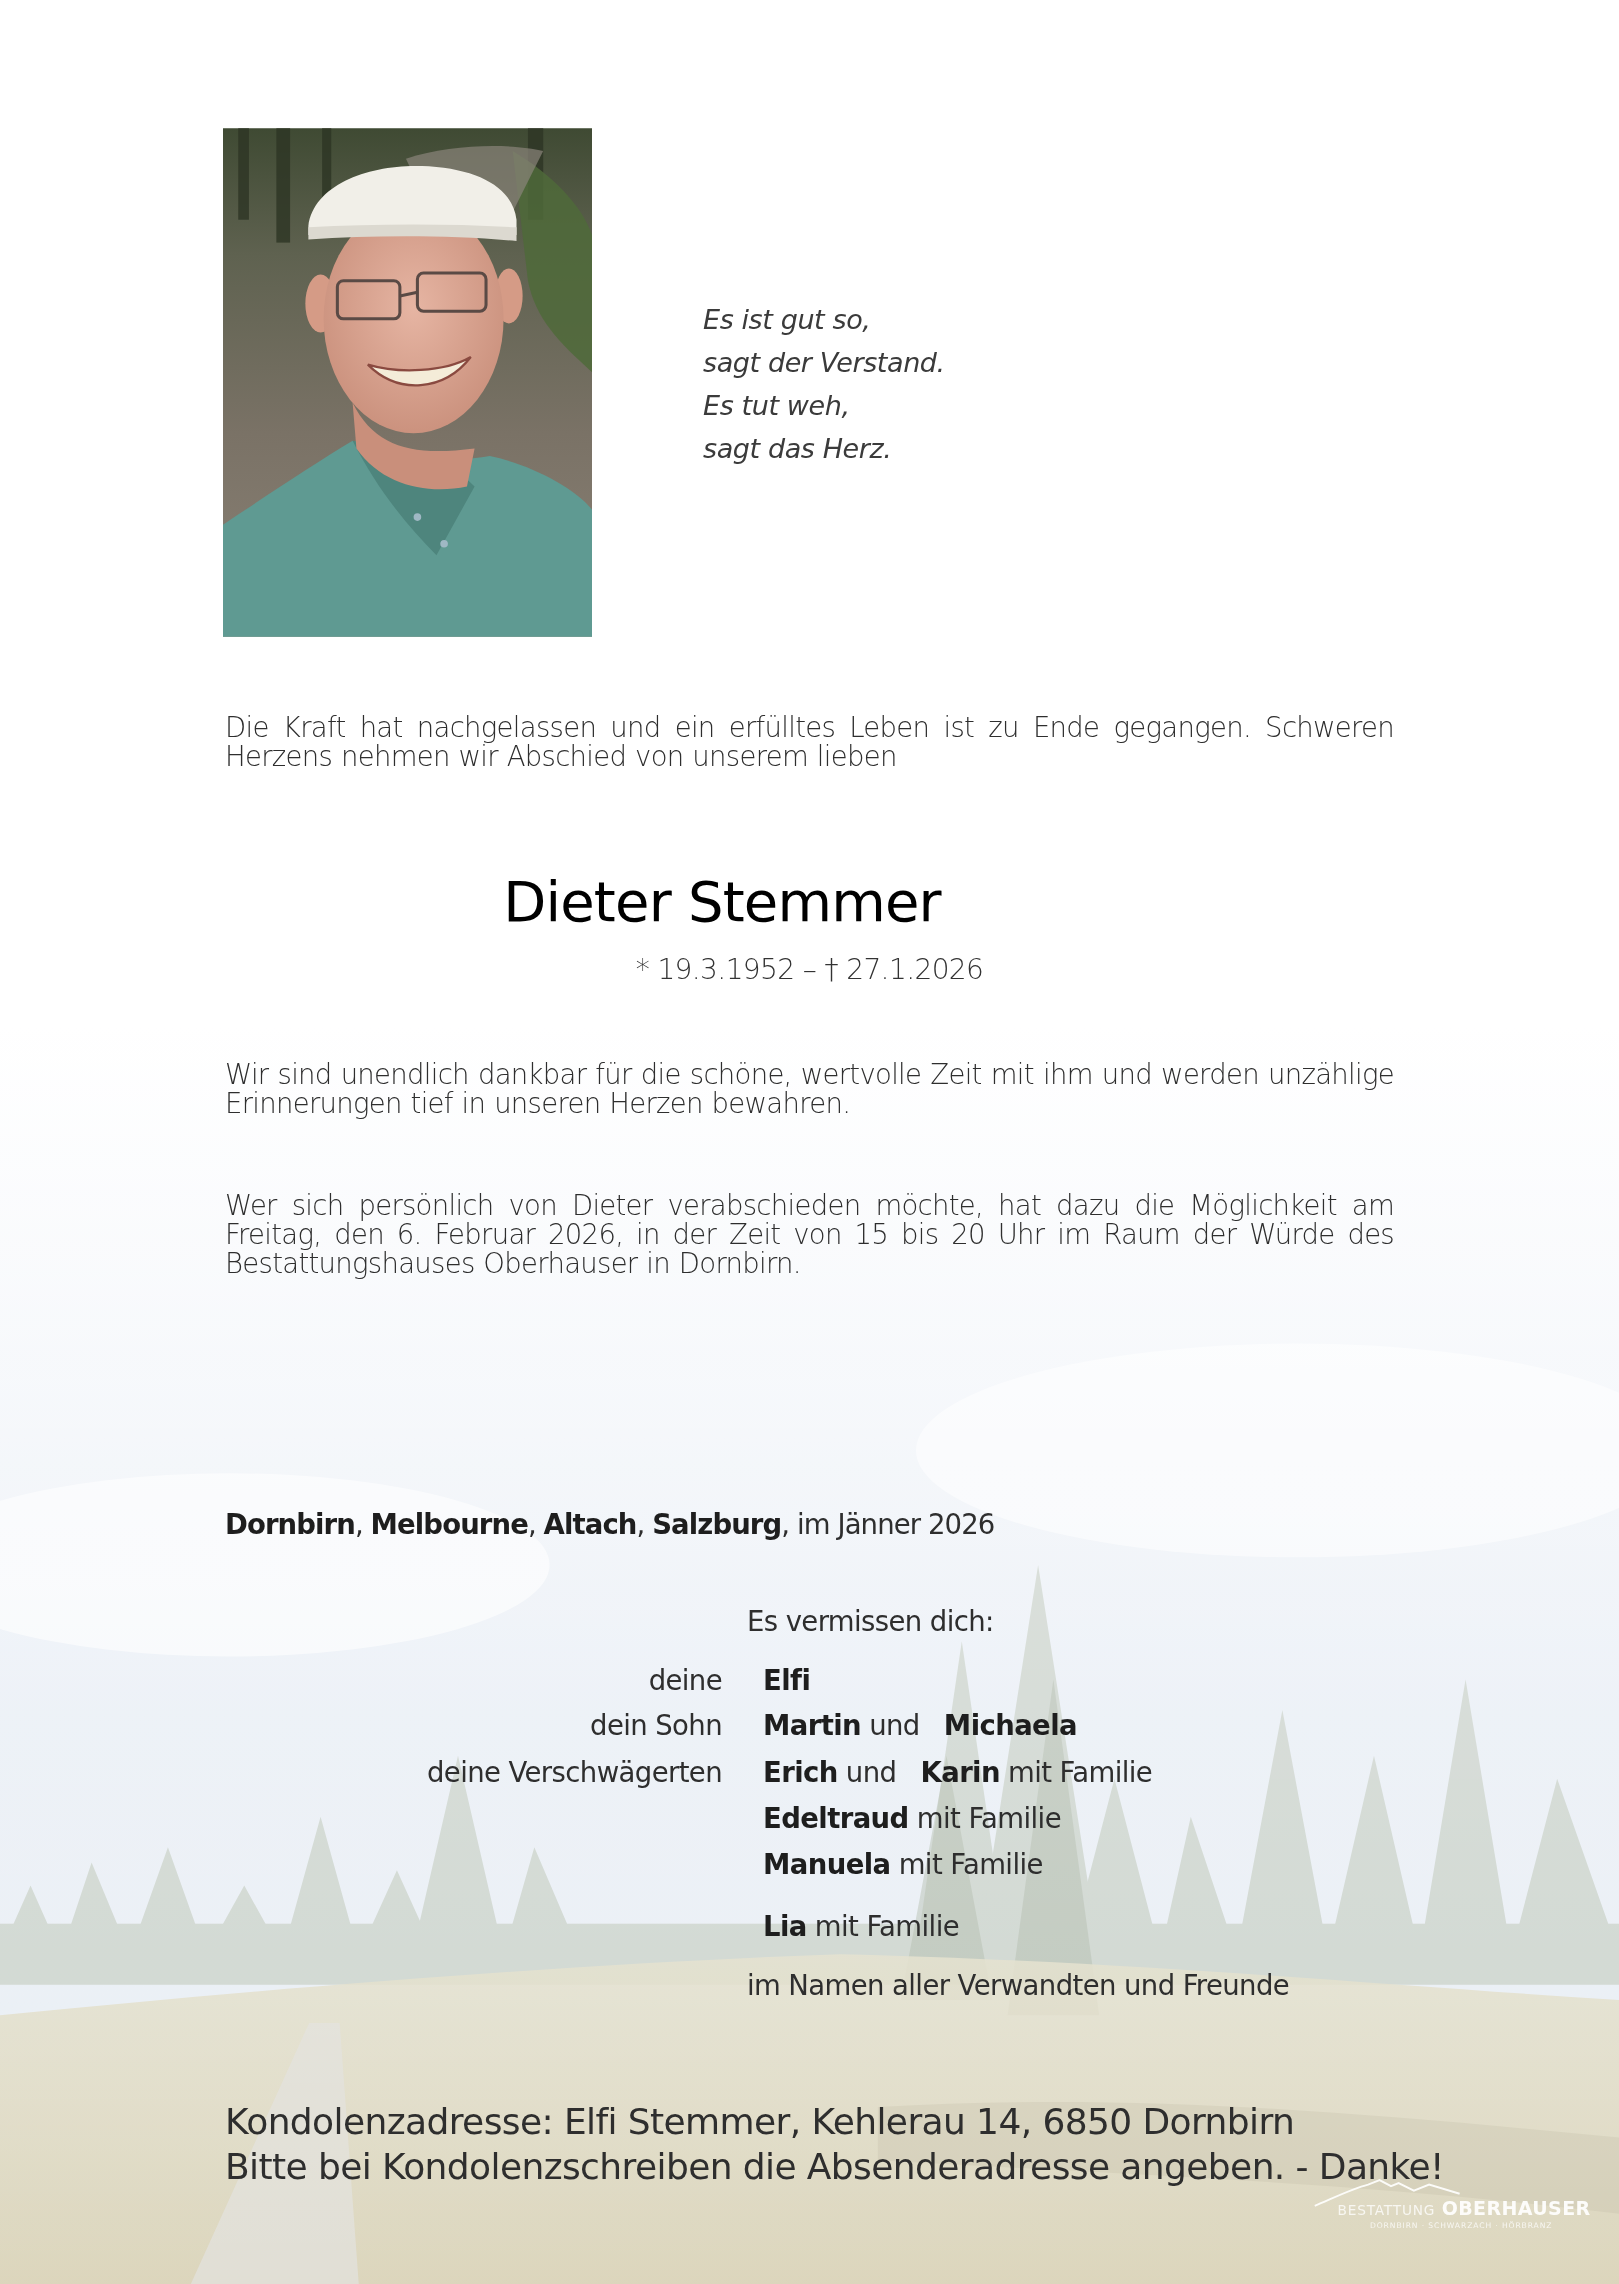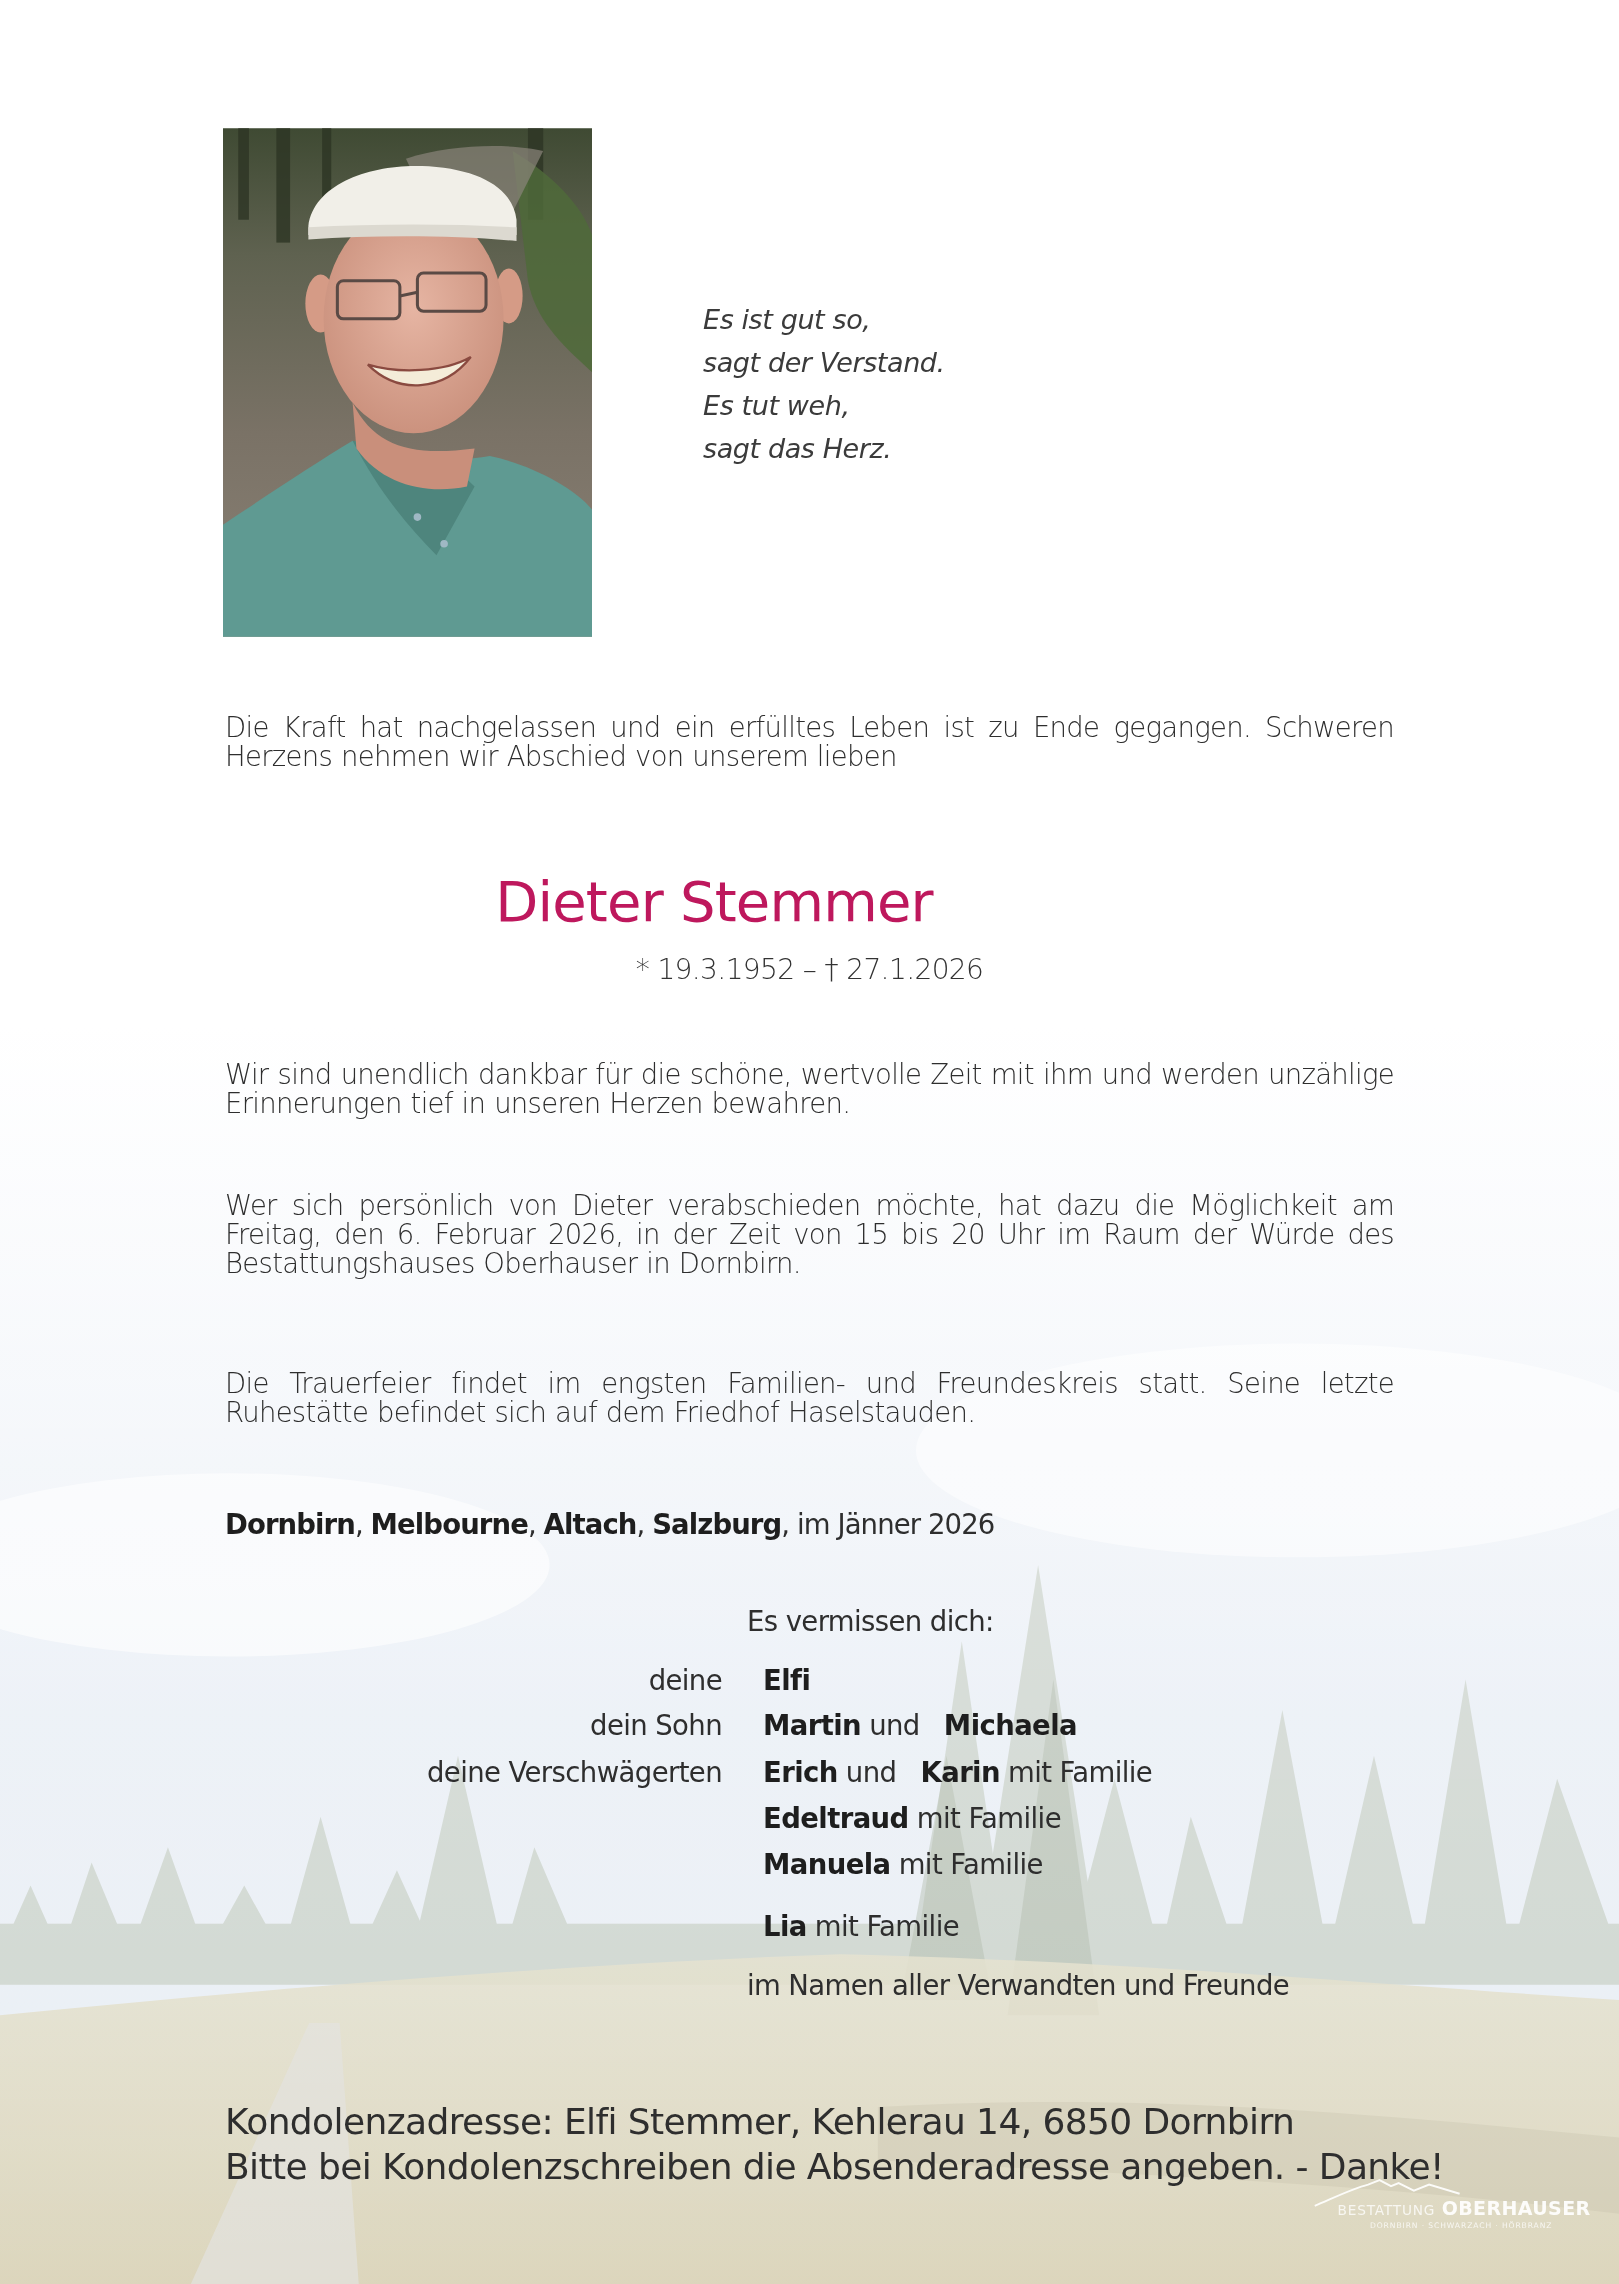--- a/index.html
+++ b/index.html
@@ -56,27 +56,27 @@
       line-height: 29px;
       color: #2e2e2e;
       text-align: justify;
       text-align-last: left;
       letter-spacing: -0.7px;
       word-spacing: 0.8px;
       font-weight: 300;
     }
     .name {
       position: absolute;
-      left: 4px;
+      left: 12px;
       width: 1420px;
       top: 860px;
       text-align: center;
       font-size: 56px;
       line-height: 84px;
-      color: #be185d;
+      color: #000000;
       letter-spacing: -0.8px;
     }
     .dates {
       position: absolute;
       left: 0;
       width: 1619px;
       top: 947px;
       text-align: center;
       font-size: 28px;
       line-height: 46px;
@@ -261,21 +261,20 @@
     <div>sagt das Herz.</div>
   </div>
 
   <div class="para" style="top: 713px;">Die Kraft hat nachgelassen und ein erfülltes Leben ist zu Ende gegangen. Schweren Herzens nehmen wir Abschied von unserem lieben</div>
 
   <div class="name">Dieter Stemmer</div>
   <div class="dates">* 19.3.1952 – † 27.1.2026</div>
 
   <div class="para" style="top: 1060px;">Wir sind unendlich dankbar für die schöne, wertvolle Zeit mit ihm und werden unzählige Erinnerungen tief in unseren Herzen bewahren.</div>
   <div class="para" style="top: 1191px;">Wer sich persönlich von Dieter verabschieden möchte, hat dazu die Möglichkeit am Freitag, den 6. Februar 2026, in der Zeit von 15 bis 20 Uhr im Raum der Würde des Bestattungshauses Oberhauser in Dornbirn.</div>
-  <div class="para" style="top: 1369px;">Die Trauerfeier findet im engsten Familien- und Freundeskreis statt. Seine letzte Ruhestätte befindet sich auf dem Friedhof Haselstauden.</div>
 
   <div class="places">
     <b>Dornbirn</b><span>, </span><b>Melbourne</b><span>, </span><b>Altach</b><span>, </span><b>Salzburg</b><span>, im Jänner 2026</span>
   </div>
 
   <div class="mourners">
     <div class="m-row" style="top: 1598px; left: 747px;">Es vermissen dich:</div>
 
     <div class="m-row" style="top: 1657px; left:0; width:1619px;">
       <span class="m-rel">deine</span>

